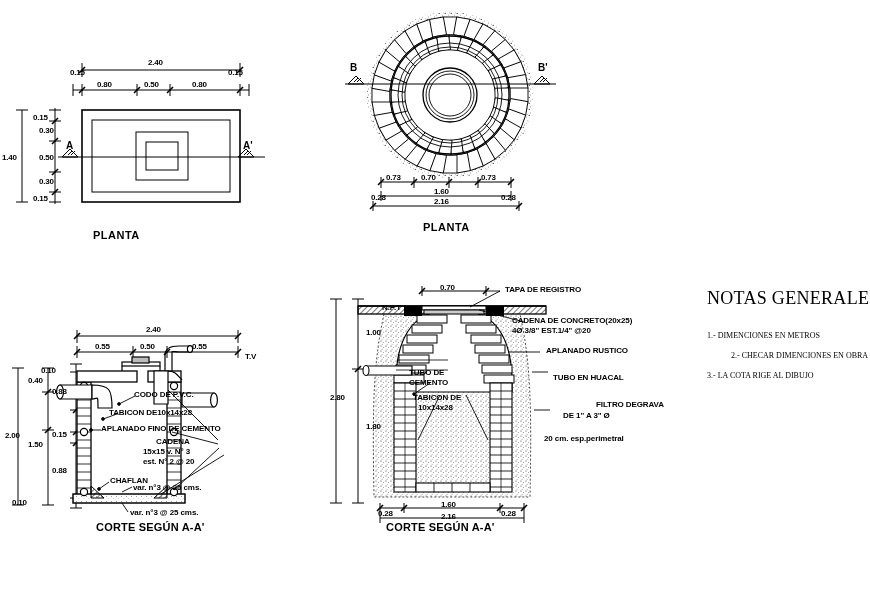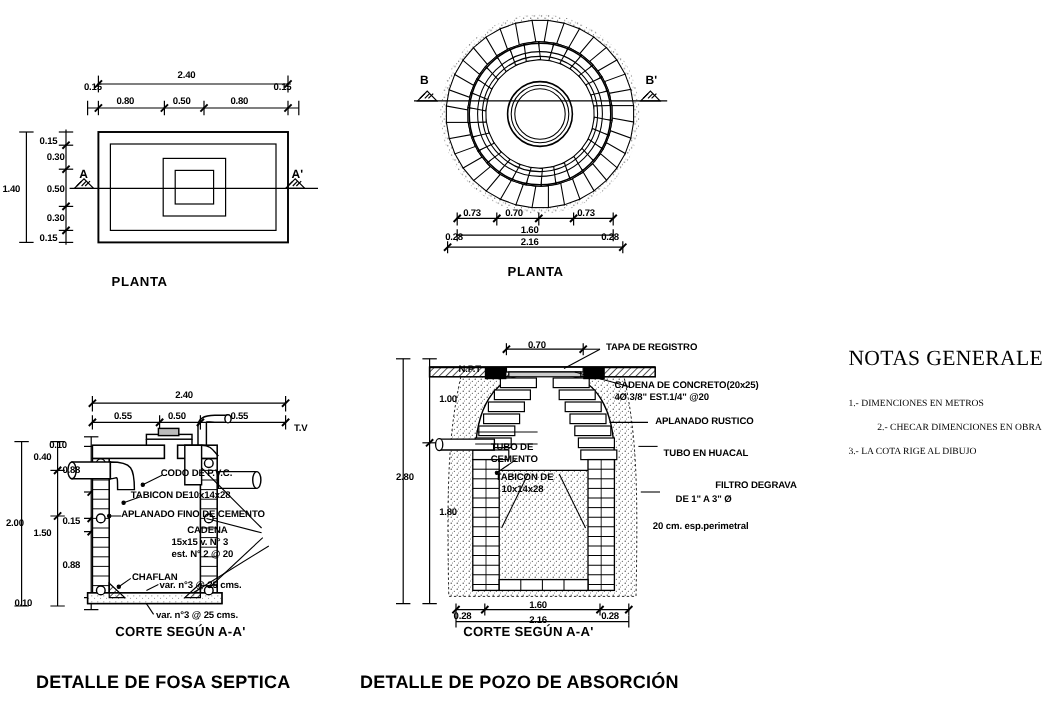--- a/index.html
+++ b/index.html
@@ -733,16 +733,14 @@
 <div class="lbl dim" style="left:441px;top:500px;">1.60</div>
 <div class="lbl dim" style="left:501px;top:509px;">0.28</div>
 <div class="lbl dim" style="left:441px;top:512px;">2.16</div>
 <div class="lbl corte" style="left:386px;top:521px;">CORTE SEGÚN A-A'</div>
 
 <div class="lbl note-title" style="left:707px;top:288px;font-weight:normal;">NOTAS GENERALES</div>
 <div class="lbl note-item" style="left:707px;top:331px;font-weight:normal;">1.- DIMENCIONES EN METROS</div>
 <div class="lbl note-item" style="left:707px;top:351px;font-weight:normal;margin-left:24px;">2.- CHECAR DIMENCIONES EN OBRA</div>
 <div class="lbl note-item" style="left:707px;top:371px;font-weight:normal;">3.- LA COTA RIGE AL DIBUJO</div>
 
-<div class="lbl maintitle" style="left:30px;top:560px;">DETALLE DE FOSA SEPTICA</div>
-<div class="lbl maintitle" style="left:300px;top:560px;">DETALLE DE POZO DE ABSORCIÓN</div>
 
 </div>
 
 </body></html>

